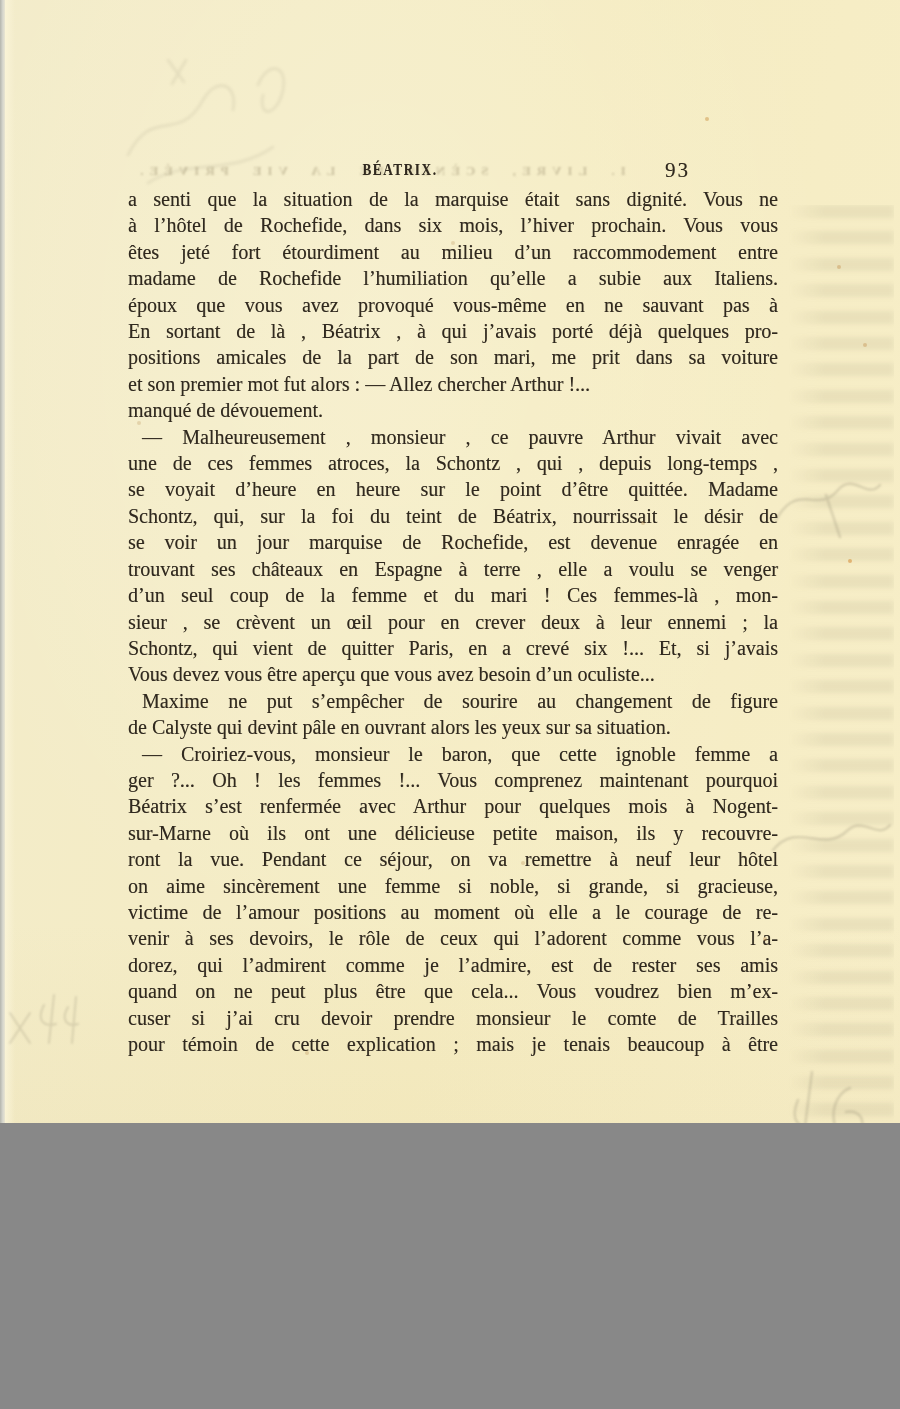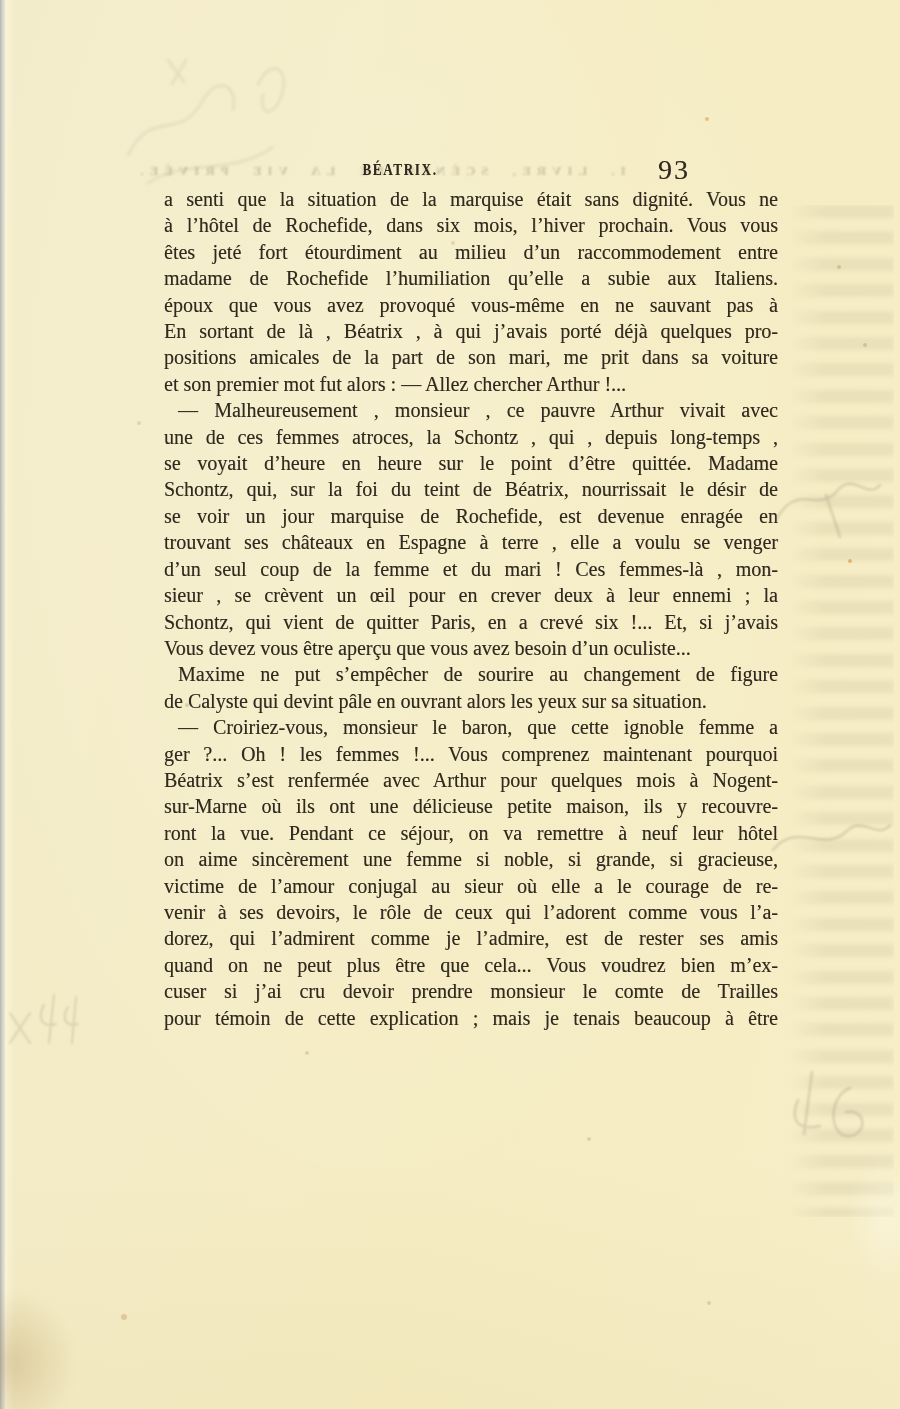--- a/index.html
+++ b/index.html
@@ -1,18 +1,18 @@
 <!DOCTYPE html>
 <html><head>
 <meta charset="utf-8">
 <style>
   html,body{margin:0;padding:0;background:#888;}
   .page{
     position:relative;
-    width:900px;height:1409px;
+    width:900px;height:1123px;
     overflow:hidden;
     background:
       radial-gradient(ellipse at 42% 30%, rgba(255,255,248,0.20), rgba(255,255,248,0) 62%),
       linear-gradient(to bottom, rgba(210,185,120,0.00) 82%, rgba(205,180,115,0.07) 100%),
       linear-gradient(100deg, #f3ecca 0%, #f5ecc2 55%, #f7eec8 100%);
     font-family:"Liberation Serif","DejaVu Serif",serif;
     color:#30291f;
   }
   
   .edge-strip{
@@ -26,39 +26,39 @@
   
   .head-title{
     position:absolute;left:352px;top:161px;width:96px;
     text-align:center;font-weight:bold;font-size:16px;letter-spacing:2px;
     transform:scaleX(0.82);transform-origin:center;
     white-space:nowrap;
     text-shadow:0.3px 0.3px 0.4px rgba(43,35,20,0.4);
   }
   .page-number{
     position:absolute;left:644px;top:156px;width:46px;
-    text-align:right;font-size:28px;letter-spacing:2px;line-height:28px;
+    text-align:right;font-size:21px;letter-spacing:2px;line-height:28px;
     text-shadow:0.3px 0.3px 0.4px rgba(43,35,20,0.4);
   }
   .ghost-head{
     position:absolute;left:70px;top:163px;width:620px;height:20px;
     text-align:center;font-size:13px;font-weight:bold;letter-spacing:6px;word-spacing:9px;
     color:#a99e7d;opacity:0.55;filter:blur(1px);
     transform:scaleX(-1);white-space:nowrap;overflow:hidden;
   }
   
   .body-text{
     position:absolute;left:128px;top:186px;width:650px;
     font-size:20px;line-height:26.42px;
     text-shadow:0.35px 0.35px 0.5px rgba(40,32,18,0.38);
   }
   .line{
     height:26.42px;
     text-align:justify;text-align-last:justify;text-justify:inter-word;
-    white-space:normal;overflow:visible;margin-left:36px;
+    white-space:normal;overflow:visible;
   }
   .line.para-end{text-align-last:left;}
   .line.indent{text-indent:14px;}
   
   .ghost-svg{position:absolute;fill:none;stroke:#8f8871;stroke-linecap:round;stroke-linejoin:round;}
   .hw-top{left:108px;top:25px;opacity:0.16;filter:blur(1.4px);}
   .hw-right{left:768px;top:460px;opacity:0.28;filter:blur(1.2px);}
   .hw-left{left:2px;top:985px;opacity:0.26;filter:blur(1.1px);}
   .ghost-column{
     position:absolute;left:788px;top:205px;width:106px;height:1012px;
@@ -113,39 +113,40 @@
 
   <div class="body-text" id="body-text">
       <div class="line">a senti que la situation de la marquise était sans dignité. Vous ne</div>
       <div class="line">à l’hôtel de Rochefide, dans six mois, l’hiver prochain. Vous vous</div>
       <div class="line">êtes jeté fort étourdiment au milieu d’un raccommodement entre</div>
       <div class="line">madame de Rochefide l’humiliation qu’elle a subie aux Italiens.</div>
       <div class="line">époux que vous avez provoqué vous-même en ne sauvant pas à</div>
       <div class="line">En sortant de là , Béatrix , à qui j’avais porté déjà quelques pro-</div>
       <div class="line">positions amicales de la part de son mari, me prit dans sa voiture</div>
       <div class="line para-end">et son premier mot fut alors : — Allez chercher Arthur !...</div>
+      <div class="line para-end">manqué de dévouement.</div>
       <div class="line indent">— Malheureusement , monsieur , ce pauvre Arthur vivait avec</div>
       <div class="line">une de ces femmes atroces, la Schontz , qui , depuis long-temps ,</div>
       <div class="line">se voyait d’heure en heure sur le point d’être quittée. Madame</div>
       <div class="line">Schontz, qui, sur la foi du teint de Béatrix, nourrissait le désir de</div>
       <div class="line">se voir un jour marquise de Rochefide, est devenue enragée en</div>
       <div class="line">trouvant ses châteaux en Espagne à terre , elle a voulu se venger</div>
       <div class="line">d’un seul coup de la femme et du mari ! Ces femmes-là , mon-</div>
       <div class="line">sieur , se crèvent un œil pour en crever deux à leur ennemi ; la</div>
       <div class="line">Schontz, qui vient de quitter Paris, en a crevé six !... Et, si j’avais</div>
       <div class="line para-end">Vous devez vous être aperçu que vous avez besoin d’un oculiste...</div>
       <div class="line indent">Maxime ne put s’empêcher de sourire au changement de figure</div>
       <div class="line para-end">de Calyste qui devint pâle en ouvrant alors les yeux sur sa situation.</div>
       <div class="line indent">— Croiriez-vous, monsieur le baron, que cette ignoble femme a</div>
       <div class="line">ger ?... Oh ! les femmes !... Vous comprenez maintenant pourquoi</div>
       <div class="line">Béatrix s’est renfermée avec Arthur pour quelques mois à Nogent-</div>
       <div class="line">sur-Marne où ils ont une délicieuse petite maison, ils y recouvre-</div>
       <div class="line">ront la vue. Pendant ce séjour, on va remettre à neuf leur hôtel</div>
       <div class="line">on aime sincèrement une femme si noble, si grande, si gracieuse,</div>
-      <div class="line">victime de l’amour conjugal au sieur où elle a le courage de re-</div>
+      <div class="line">victime de l’amour positions au moment où elle a le courage de re-</div>
       <div class="line">venir à ses devoirs, le rôle de ceux qui l’adorent comme vous l’a-</div>
       <div class="line">dorez, qui l’admirent comme je l’admire, est de rester ses amis</div>
       <div class="line">quand on ne peut plus être que cela... Vous voudrez bien m’ex-</div>
       <div class="line">cuser si j’ai cru devoir prendre monsieur le comte de Trailles</div>
       <div class="line">pour témoin de cette explication ; mais je tenais beaucoup à être</div>
     </div>
 
   <div class="ghost-column"></div>
 
   <svg class="ghost-svg hw-top" width="220" height="175" viewBox="0 0 220 175" stroke-width="2.5">

